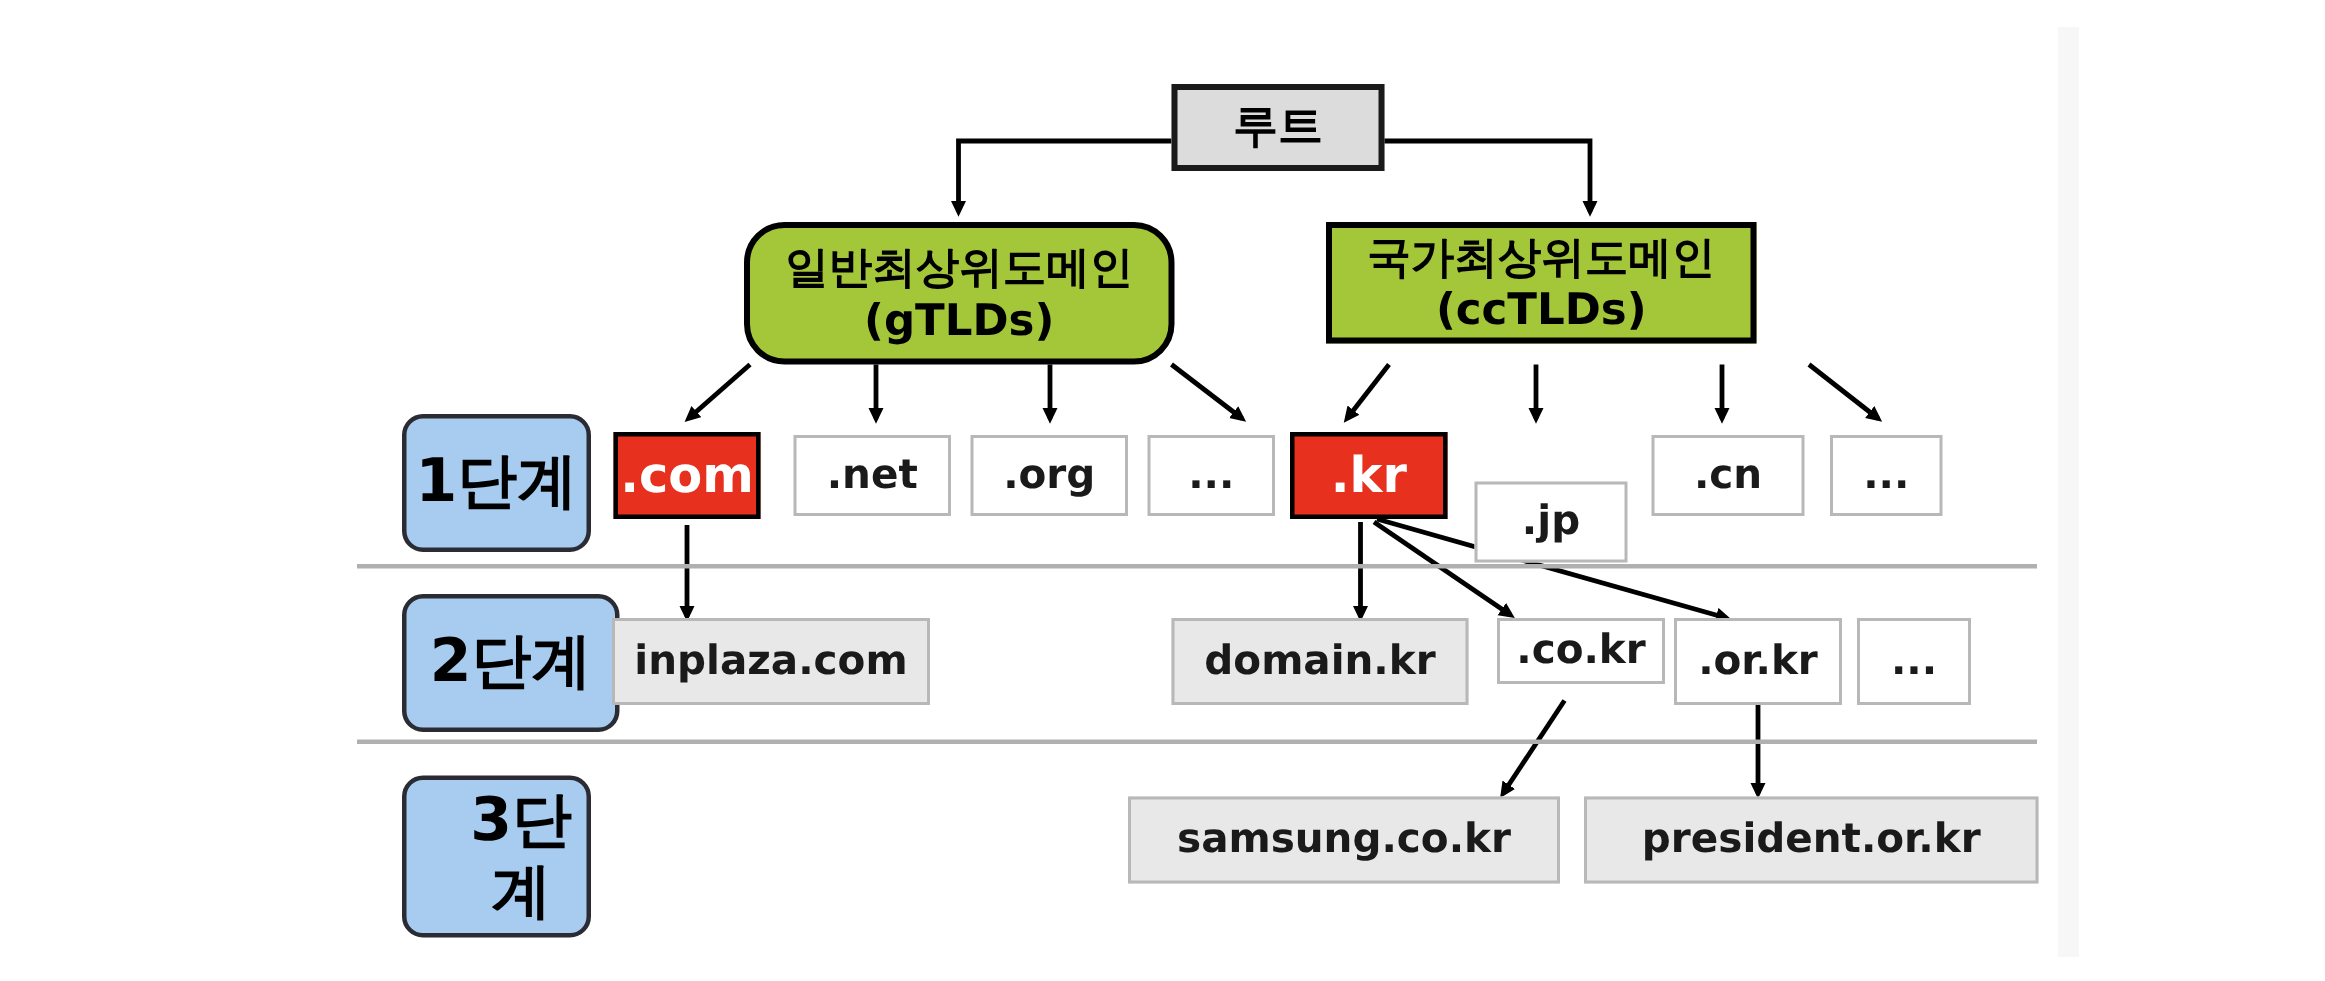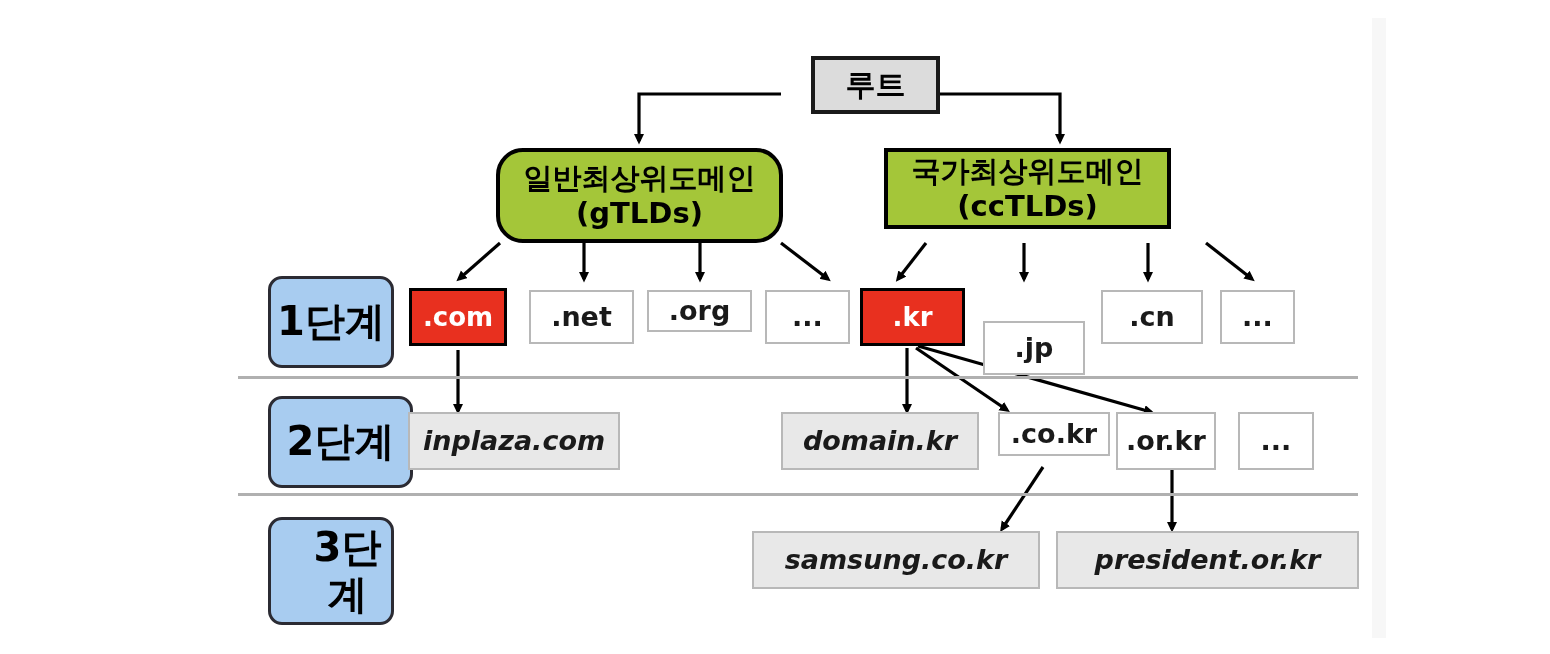--- a/index.html
+++ b/index.html
@@ -57,39 +57,38 @@
     border: 4px solid #000000;
     color: #000000;
     font-size: 29px;
     font-weight: 700;
   }
   
   .node.red {
     background: #e8301f;
     border: 3px solid #000000;
     color: #ffffff;
-    font-size: 26px;
+    font-size: 33px;
     font-weight: 700;
   }
   
   .node.plain {
     background: #ffffff;
     border: 2px solid #b8b8b8;
     color: #1a1a1a;
     font-size: 27px;
     font-weight: 700;
   }
   
   .node.grey {
     background: #e8e8e8;
     border: 2px solid #b8b8b8;
     color: #1a1a1a;
     font-size: 27px;
     font-weight: 700;
-    font-style: italic;
   }
   
   .node.level {
     background: #a8ccf0;
     border: 3px solid #2b2b33;
     border-radius: 14px;
     color: #000000;
     font-size: 40px;
     font-weight: 700;
   }
@@ -140,43 +139,43 @@
 
       <path d="M1043,467 L1002,529" marker-end="url(#ahs)"></path>
 
       <path d="M1172,467 L1172,529" marker-end="url(#ahs)"></path>
     </g>
   </svg>
 
   <div class="sep" style="left:238px; top:376px; width:1120px;"></div>
   <div class="sep" style="left:238px; top:493px; width:1120px;"></div>
 
-  <div class="node root" style="left:781px; top:56px; width:129px; height:58px;margin-left:30px;">루트</div>
+  <div class="node root" style="left:781px; top:56px; width:142px; height:58px;">루트</div>
 
   <div class="node green" style="left:496px; top:148px; width:287px; height:95px;border-radius:27px;">일반최상위도메인
 (gTLDs)</div>
   <div class="node green" style="left:884px; top:148px; width:287px; height:81px;">국가최상위도메인
 (ccTLDs)</div>
 
   <div class="node level" style="left:268px; top:276px; width:126px; height:92px;">1단계</div>
   <div class="node level" style="left:268px; top:396px; width:145px; height:92px;">2단계</div>
   <div class="node level" style="left:268px; top:517px; width:126px; height:108px;padding-left:33px;">3단계</div>
 
   <div class="node red" style="left:409px; top:288px; width:98px; height:58px;">.com</div>
   <div class="node plain" style="left:529px; top:290px; width:105px; height:54px;">.net</div>
-  <div class="node plain" style="left:647px; top:290px; width:105px; height:42px;">.org</div>
+  <div class="node plain" style="left:647px; top:290px; width:105px; height:54px;">.org</div>
   <div class="node plain" style="left:765px; top:290px; width:85px; height:54px;">...</div>
 
   <div class="node red" style="left:860px; top:288px; width:105px; height:58px;">.kr</div>
   <div class="node plain" style="left:983px; top:290px; width:102px; height:54px;margin-top:31px;">.jp</div>
   <div class="node plain" style="left:1101px; top:290px; width:102px; height:54px;">.cn</div>
   <div class="node plain" style="left:1220px; top:290px; width:75px; height:54px;">...</div>
 
   <div class="node grey" style="left:408px; top:412px; width:212px; height:58px;">inplaza.com</div>
   <div class="node grey" style="left:781px; top:412px; width:198px; height:58px;">domain.kr</div>
   <div class="node plain" style="left:998px; top:412px; width:112px; height:44px;">.co.kr</div>
-  <div class="node plain" style="left:1116px; top:412px; width:100px; height:58px;">.or.kr</div>
+  <div class="node plain" style="left:1116px; top:412px; width:112px; height:58px;">.or.kr</div>
   <div class="node plain" style="left:1238px; top:412px; width:76px; height:58px;">...</div>
 
   <div class="node grey" style="left:752px; top:531px; width:288px; height:58px;">samsung.co.kr</div>
   <div class="node grey" style="left:1056px; top:531px; width:303px; height:58px;">president.or.kr</div>
 
 </div>
 
 </body></html>

